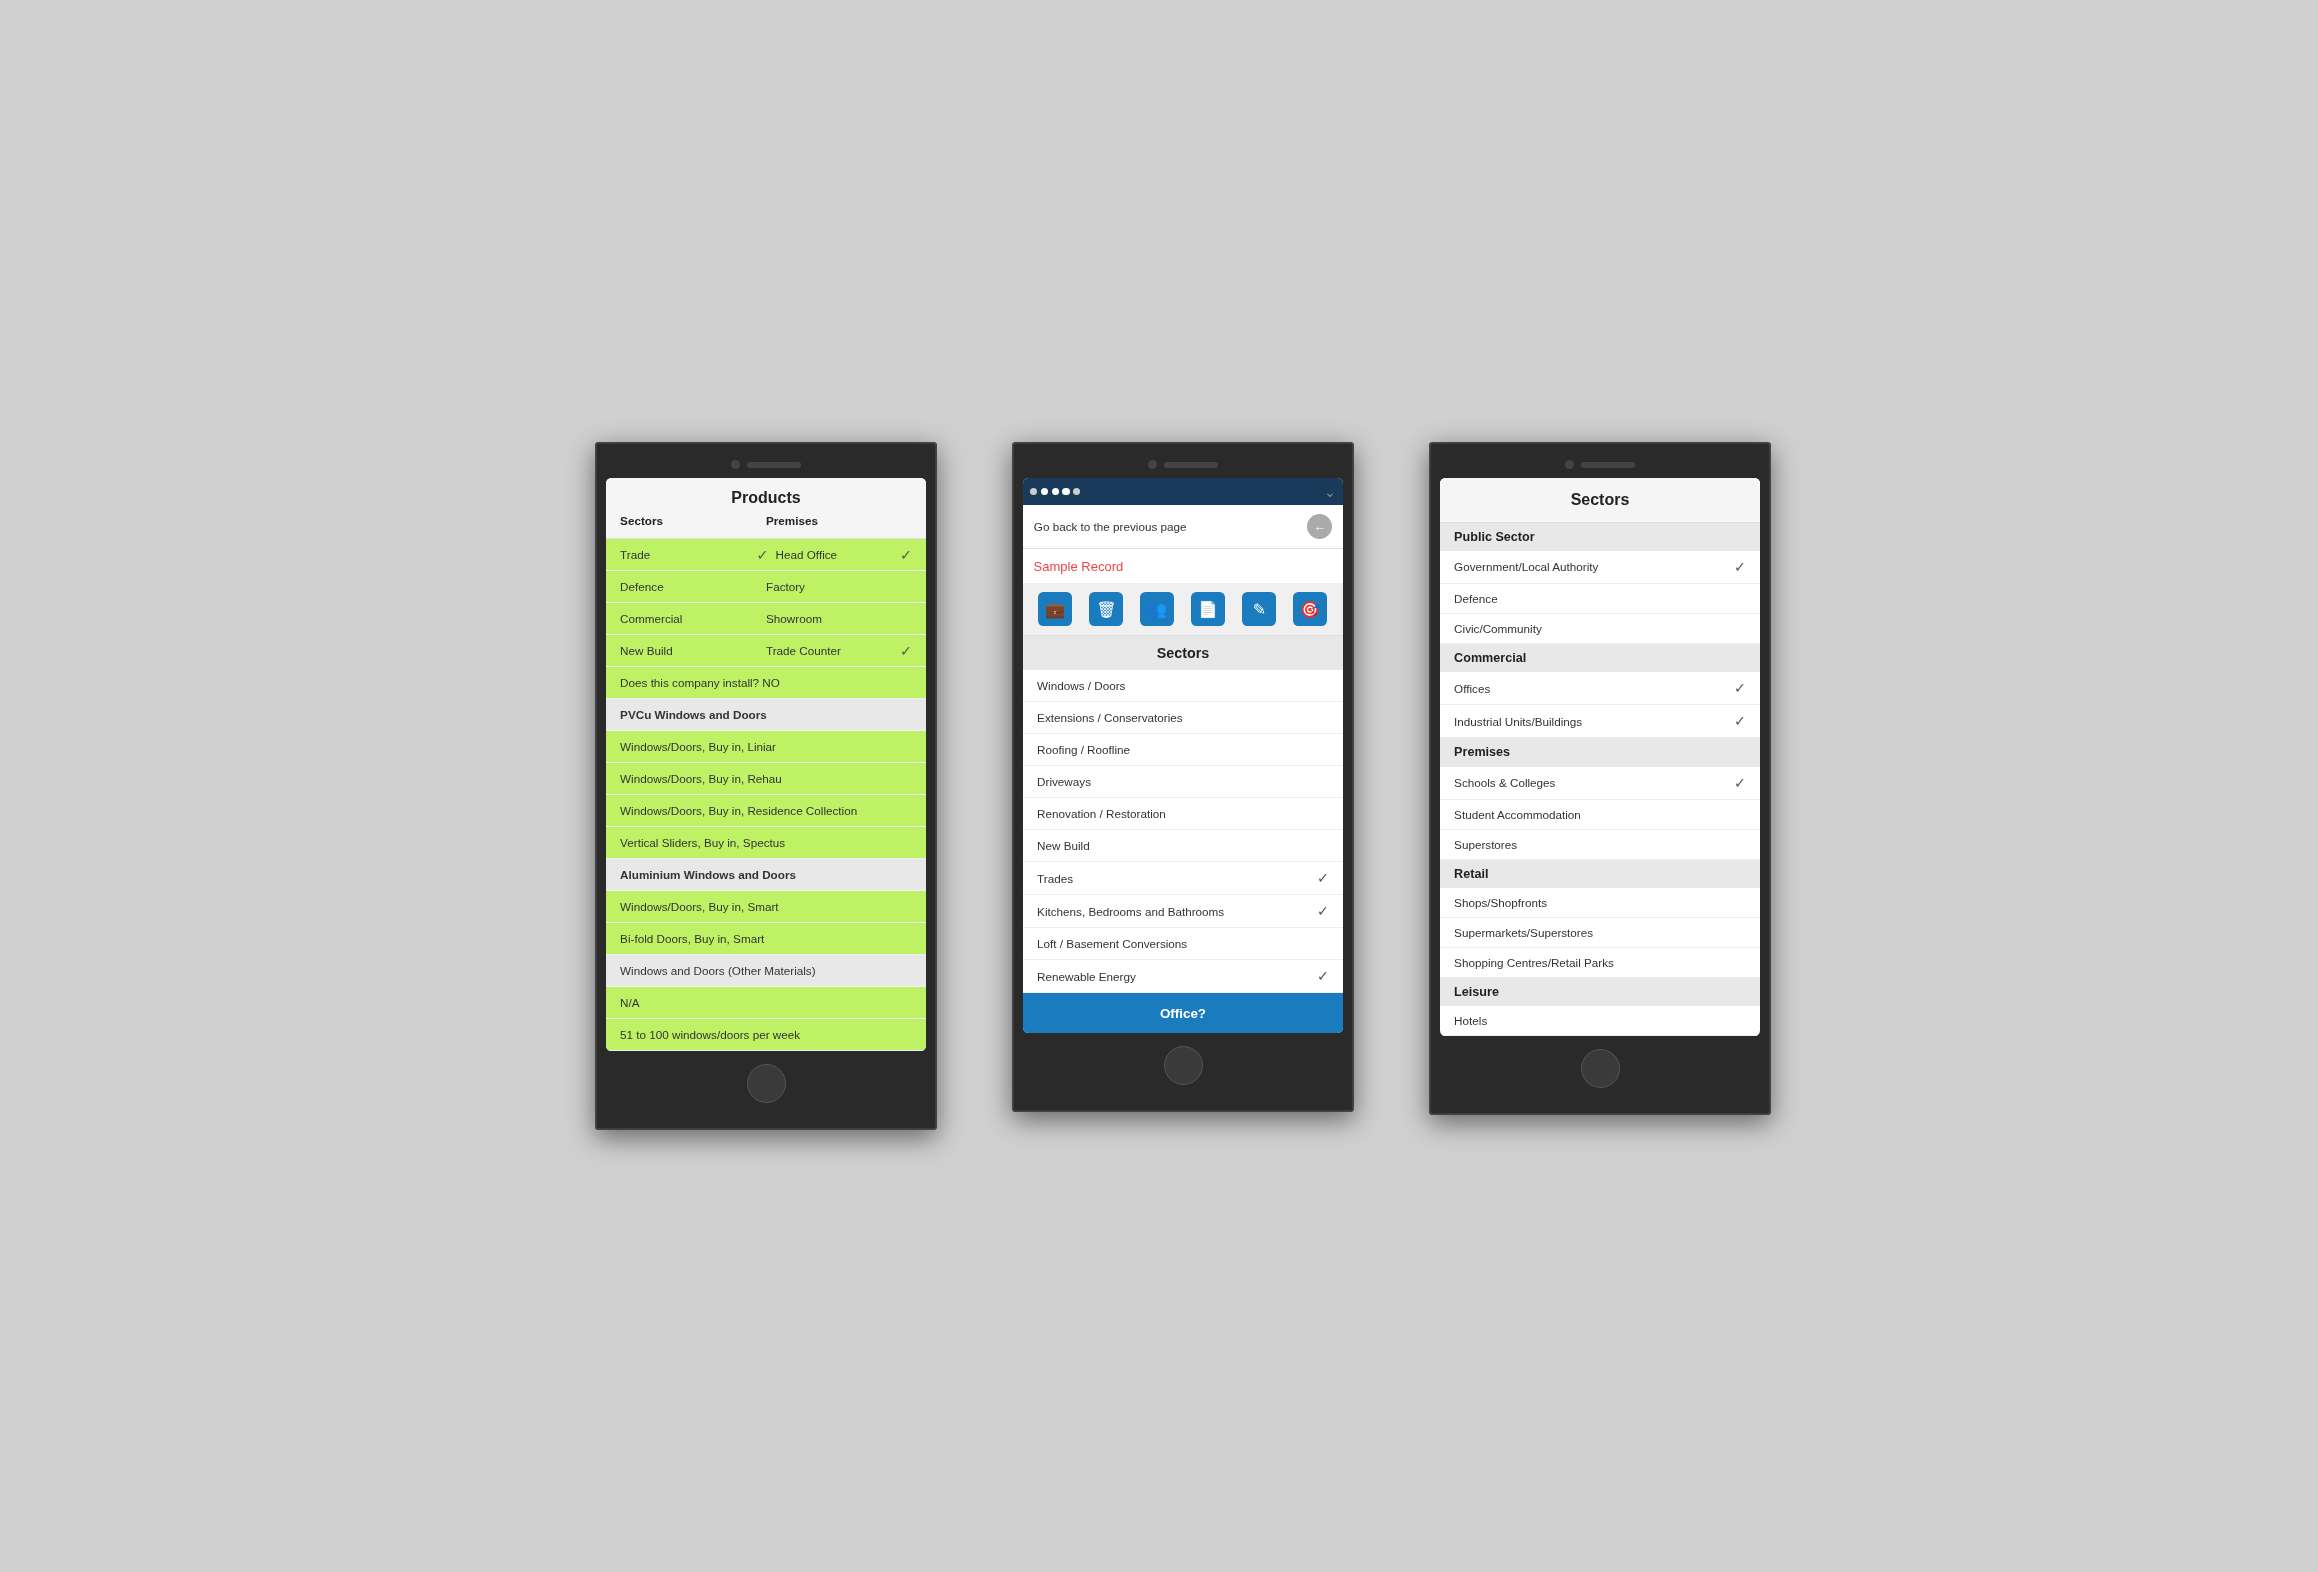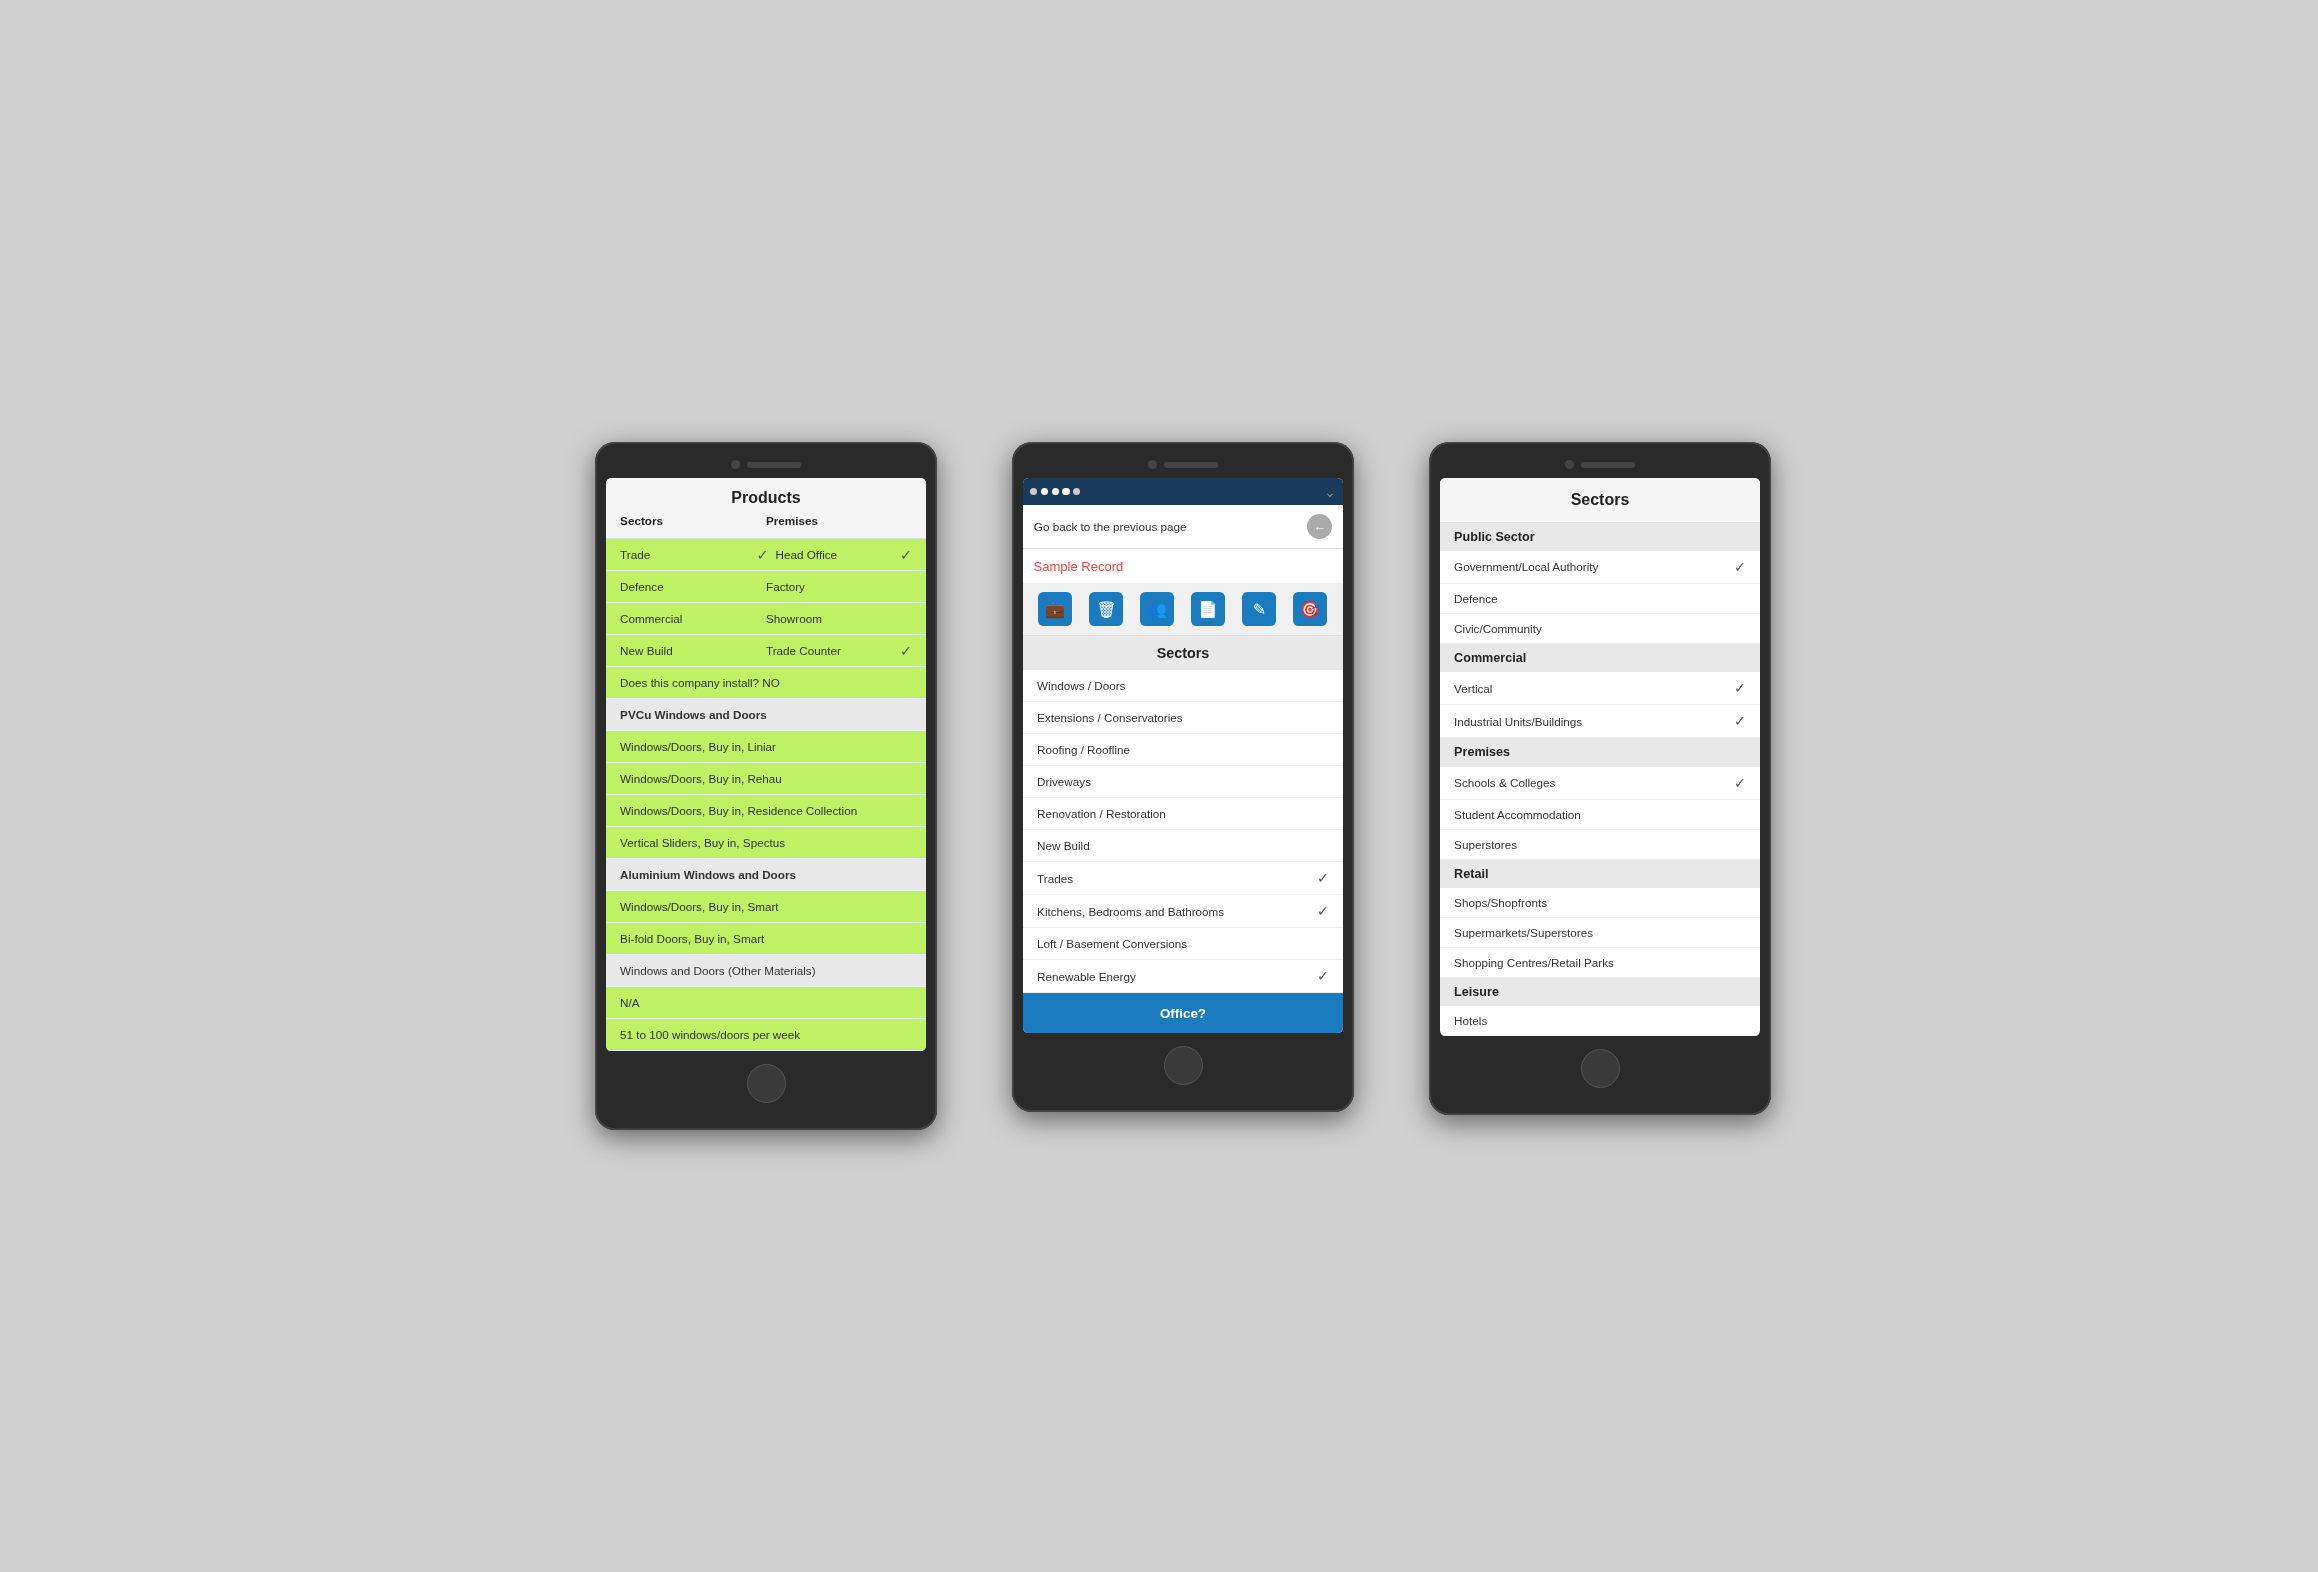--- a/index.html
+++ b/index.html
@@ -16,21 +16,21 @@
     .phones-container {
       display: flex;
       gap: 27px;
       align-items: flex-start;
     }
 
     
     .phone {
       width: 342px;
       background: #2a2a2a;
-      border-radius: 20px;
+      border-radius: 4px;
       padding: 18px 10.8px 27px;
       box-shadow: 0 7.2px 27px rgba(0,0,0,0.5), inset 0 0 0 1.8px #444;
       position: relative;
       flex-shrink: 0;
       margin-left: 48px;
     }
 
     .phone-top {
       display: flex;
       justify-content: center;
@@ -452,21 +452,21 @@
             <span class="checkmark">✓</span>
           </div>
           <div class="sectors-item-row">
             <span class="sectors-item-name">Defence</span>
           </div>
           <div class="sectors-item-row">
             <span class="sectors-item-name">Civic/Community</span>
           </div>
           <div class="sectors-section-header">Commercial</div>
           <div class="sectors-item-row">
-            <span class="sectors-item-name">Vertical</span>
+            <span class="sectors-item-name">Offices</span>
             <span class="checkmark">✓</span>
           </div>
           <div class="sectors-item-row">
             <span class="sectors-item-name">Industrial Units/Buildings</span>
             <span class="checkmark">✓</span>
           </div>
           <div class="sectors-section-header">Premises</div>
           <div class="sectors-item-row">
             <span class="sectors-item-name">Schools &amp; Colleges</span>
             <span class="checkmark">✓</span>

